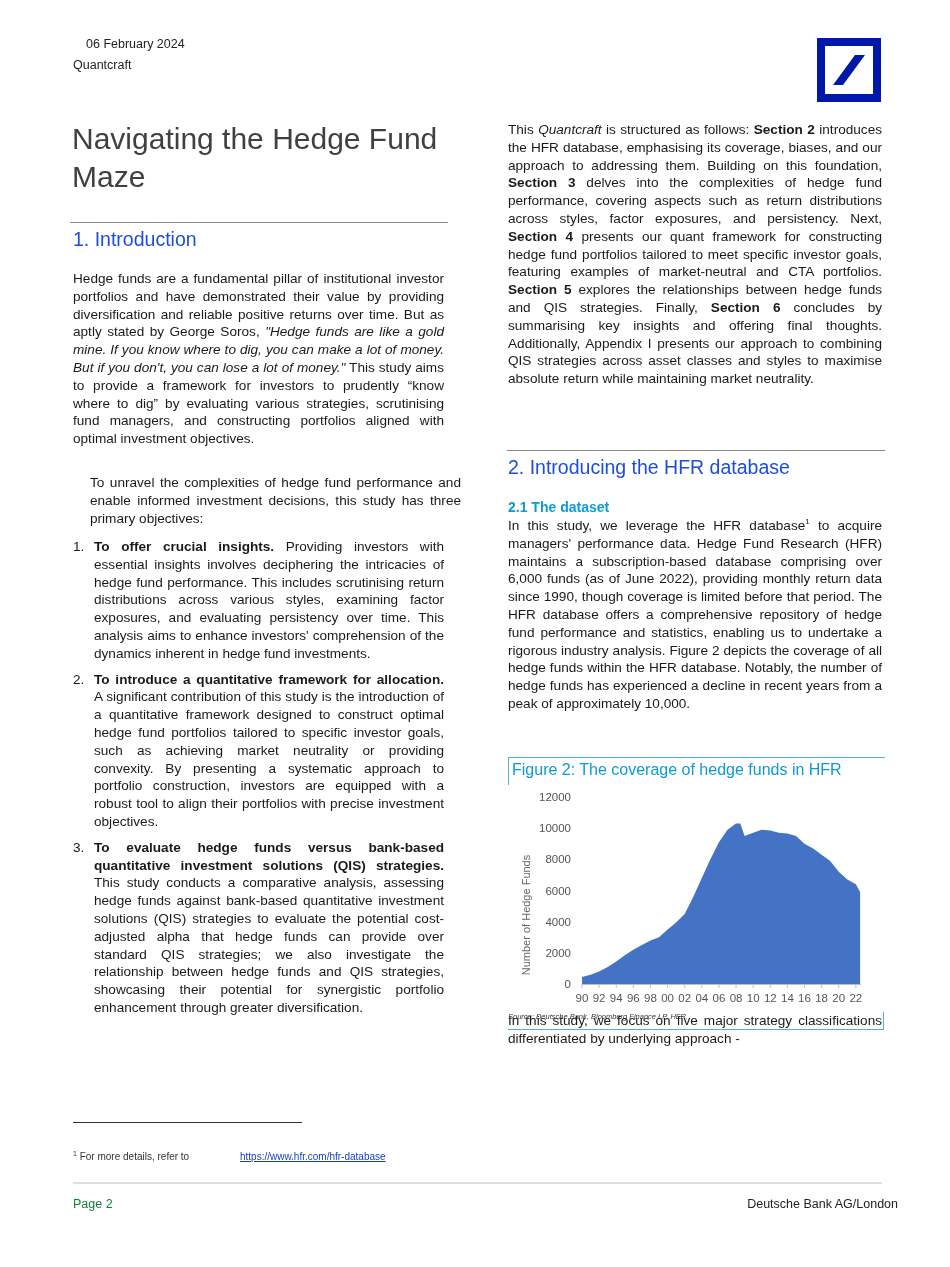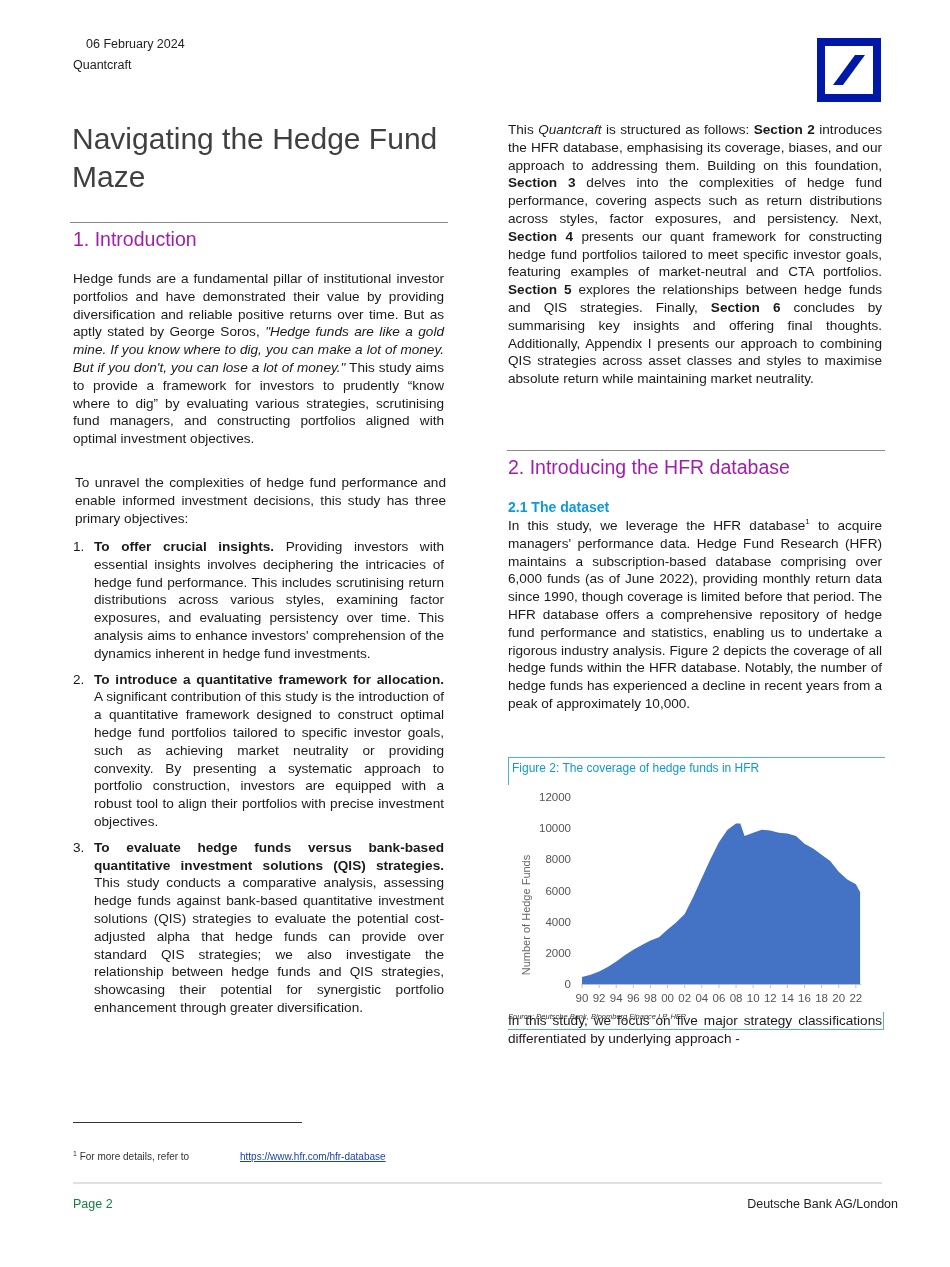--- a/index.html
+++ b/index.html
@@ -8,38 +8,38 @@
 
   .hdr-date { position: absolute; left: 86px; top: 37px; font-size: 12.5px; color: #222; }
   .hdr-series { position: absolute; left: 73px; top: 58px; font-size: 12.5px; color: #222; }
   .logo { position: absolute; left: 817px; top: 38px; width: 64px; height: 64px; background: #0018a8; padding: 8px; }
   .logo-inner { width: 100%; height: 100%; background: #fff; position: relative; }
   .logo-inner svg { position: absolute; left: 0; top: 0; }
 
   .title { position: absolute; left: 72px; top: 120px; width: 380px; font-size: 30px; line-height: 38px; color: #404040; font-weight: normal; }
   .rule-grey { position: absolute; height: 1px; background: #8a8a8a; }
 
-  .h1 { position: absolute; font-size: 19.5px; color: #a21caf; font-weight: normal; }
+  .h1 { position: absolute; font-size: 19.5px; color: #1d4ed8; font-weight: normal; }
   .h2 { position: absolute; font-size: 14px; color: #0d9ad6; }
 
   .para { position: absolute; font-size: 13.6px; line-height: 17.8px; text-align: justify; color: #1a1a1a; }
   .para b { font-weight: bold; margin-top: 10px; }
   .para i { font-style: italic; }
   .sup { font-size: 8px; vertical-align: super; line-height: 0; }
 
   ol.objectives { position: absolute; left: 73px; top: 538px; width: 371px; list-style: none; }
   ol.objectives li { position: relative; padding-left: 21px; font-size: 13.6px; line-height: 17.8px; text-align: justify; margin-bottom: 8px; }
   ol.objectives li .num { position: absolute; left: 0; top: 0; }
 
   .fig-frame { position: absolute; left: 508px; top: 757px; width: 377px; height: 273px; }
   .fig-top { position: absolute; left: 0; top: 0; width: 377px; height: 1px; background: #4fb3d6; }
   .fig-left { position: absolute; left: 0; top: 0; width: 1px; height: 28px; background: #4fb3d6; }
   .fig-bottom { position: absolute; left: 0; top: 272px; width: 376px; height: 1px; background: #4fb3d6; }
   .fig-right { position: absolute; left: 375px; top: 255px; width: 1px; height: 18px; background: #4fb3d6; }
-  .fig-title { position: absolute; left: 4px; top: 4px; font-size: 12px; color: #0d9ad6; }
+  .fig-title { position: absolute; left: 4px; top: 4px; font-size: 16px; color: #0d9ad6; }
   .fig-source { position: absolute; left: 0px; top: 255px; font-size: 7.5px; font-style: italic; color: #333; }
   .chart { position: absolute; left: 510px; top: 787px; }
 
   .fn-rule { position: absolute; left: 73px; top: 1122px; width: 229px; height: 1px; background: #333; }
   .footnote { position: absolute; left: 73px; top: 1151px; font-size: 10px; color: #333; }
   .footnote a { color: #1a3fb3; text-decoration: underline; padding-left: 48px; }
   .footer-rule { position: absolute; left: 73px; top: 1182px; width: 809px; height: 2px; background: #e0e0e0; }
   .footer-left { position: absolute; left: 73px; top: 1197px; font-size: 12.5px; color: #15803d; }
   .footer-right { position: absolute; right: 52px; top: 1197px; font-size: 12.5px; color: #222; }
 </style>
@@ -56,21 +56,21 @@
   </div>
 </div>
 
 <h1 class="title">Navigating the Hedge Fund Maze</h1>
 
 <div class="rule-grey" style="left:70px; top:222px; width:378px;"></div>
 <h2 class="h1" style="left:73px; top:228px;">1. Introduction</h2>
 
 <p class="para" style="left:73px; top:270px; width:371px;"><span>Hedge funds are a fundamental pillar of institutional investor portfolios and have demonstrated their value by providing diversification and reliable positive returns over time. But as aptly stated by George Soros, </span><i>"Hedge funds are like a gold mine. If you know where to dig, you can make a lot of money. But if you don't, you can lose a lot of money."</i><span> This study aims to provide a framework for investors to prudently “know where to dig” by evaluating various strategies, scrutinising fund managers, and constructing portfolios aligned with optimal investment objectives.</span></p>
 
-<p class="para" style="left:75px; top:474px; width:371px;">To unravel the complexities of hedge fund performance and enable informed investment decisions, this study has three primary objectives:</p>
+<p class="para" style="left:90px; top:474px; width:371px;">To unravel the complexities of hedge fund performance and enable informed investment decisions, this study has three primary objectives:</p>
 
 <ol class="objectives">
   <li>
     <span class="num">1.</span>
     <b>To offer crucial insights.</b><span> Providing investors with essential insights involves deciphering the intricacies of hedge fund performance. This includes scrutinising return distributions across various styles, examining factor exposures, and evaluating persistency over time. This analysis aims to enhance investors' comprehension of the dynamics inherent in hedge fund investments.</span>
   </li>
   <li>
     <span class="num">2.</span>
     <b>To introduce a quantitative framework for allocation.</b><span> A significant contribution of this study is the introduction of a quantitative framework designed to construct optimal hedge fund portfolios tailored to specific investor goals, such as achieving market neutrality or providing convexity. By presenting a systematic approach to portfolio construction, investors are equipped with a robust tool to align their portfolios with precise investment objectives.</span>
   </li>

